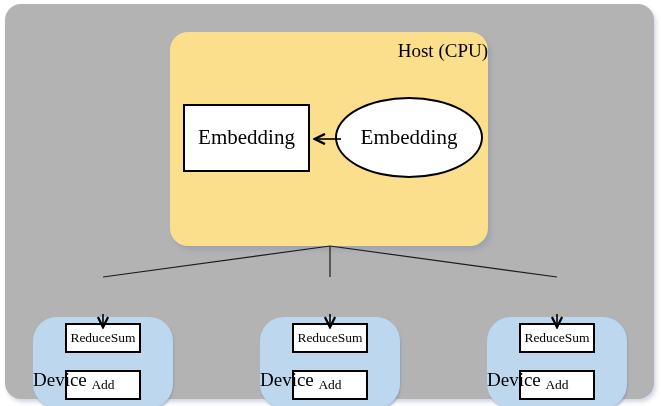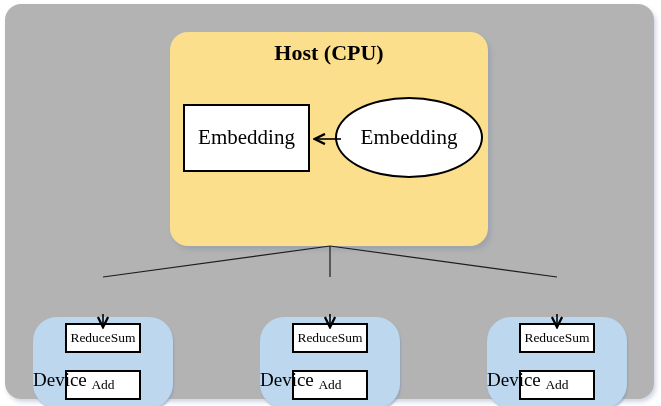--- a/index.html
+++ b/index.html
@@ -15,22 +15,22 @@
     background:var(--canvas-bg);border-radius:16px;
     box-shadow:2px 3px 4px rgba(170,180,200,0.55);
   }
 
   .host{
     position:absolute;left:170px;top:32px;width:318px;height:214px;
     background:var(--host-fill);border-radius:18px;
     box-shadow:3px 4px 4px rgba(140,150,170,0.5);
   }
   .host-title{
-    position:absolute;left:0;top:8px;width:100%;text-align:center;
-    font-size:22px;line-height:1.2;font-weight:bold;
+    position:absolute;left:0;top:8px;width:100%;text-align:right;
+    font-size:19px;line-height:1.2;
   }
 
   .node{
     position:absolute;background:var(--node-fill);border:2px solid var(--stroke);
     display:flex;flex-direction:column;align-items:center;justify-content:center;
     text-align:center;
   }
   .lookup{left:183px;top:104px;width:127px;height:68px;font-size:21px;line-height:1.32;}
 
   .ellipse{

